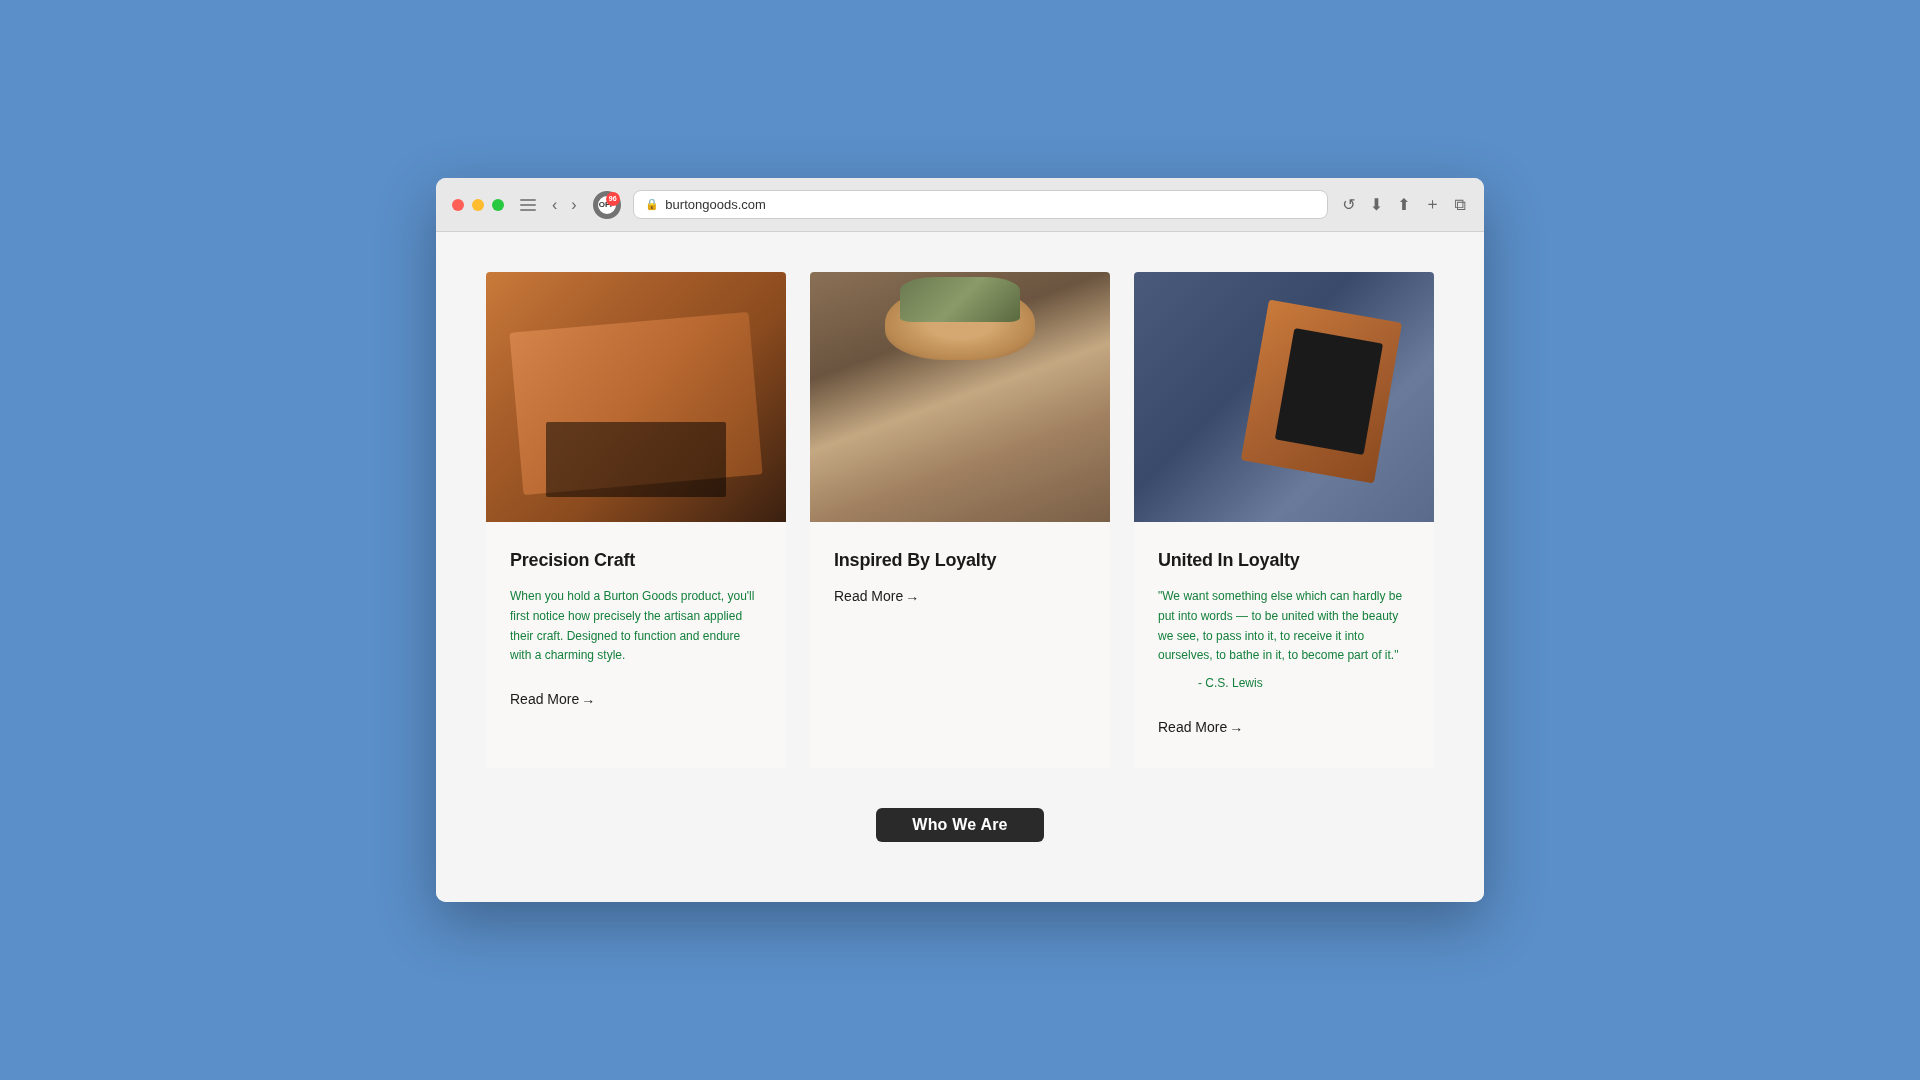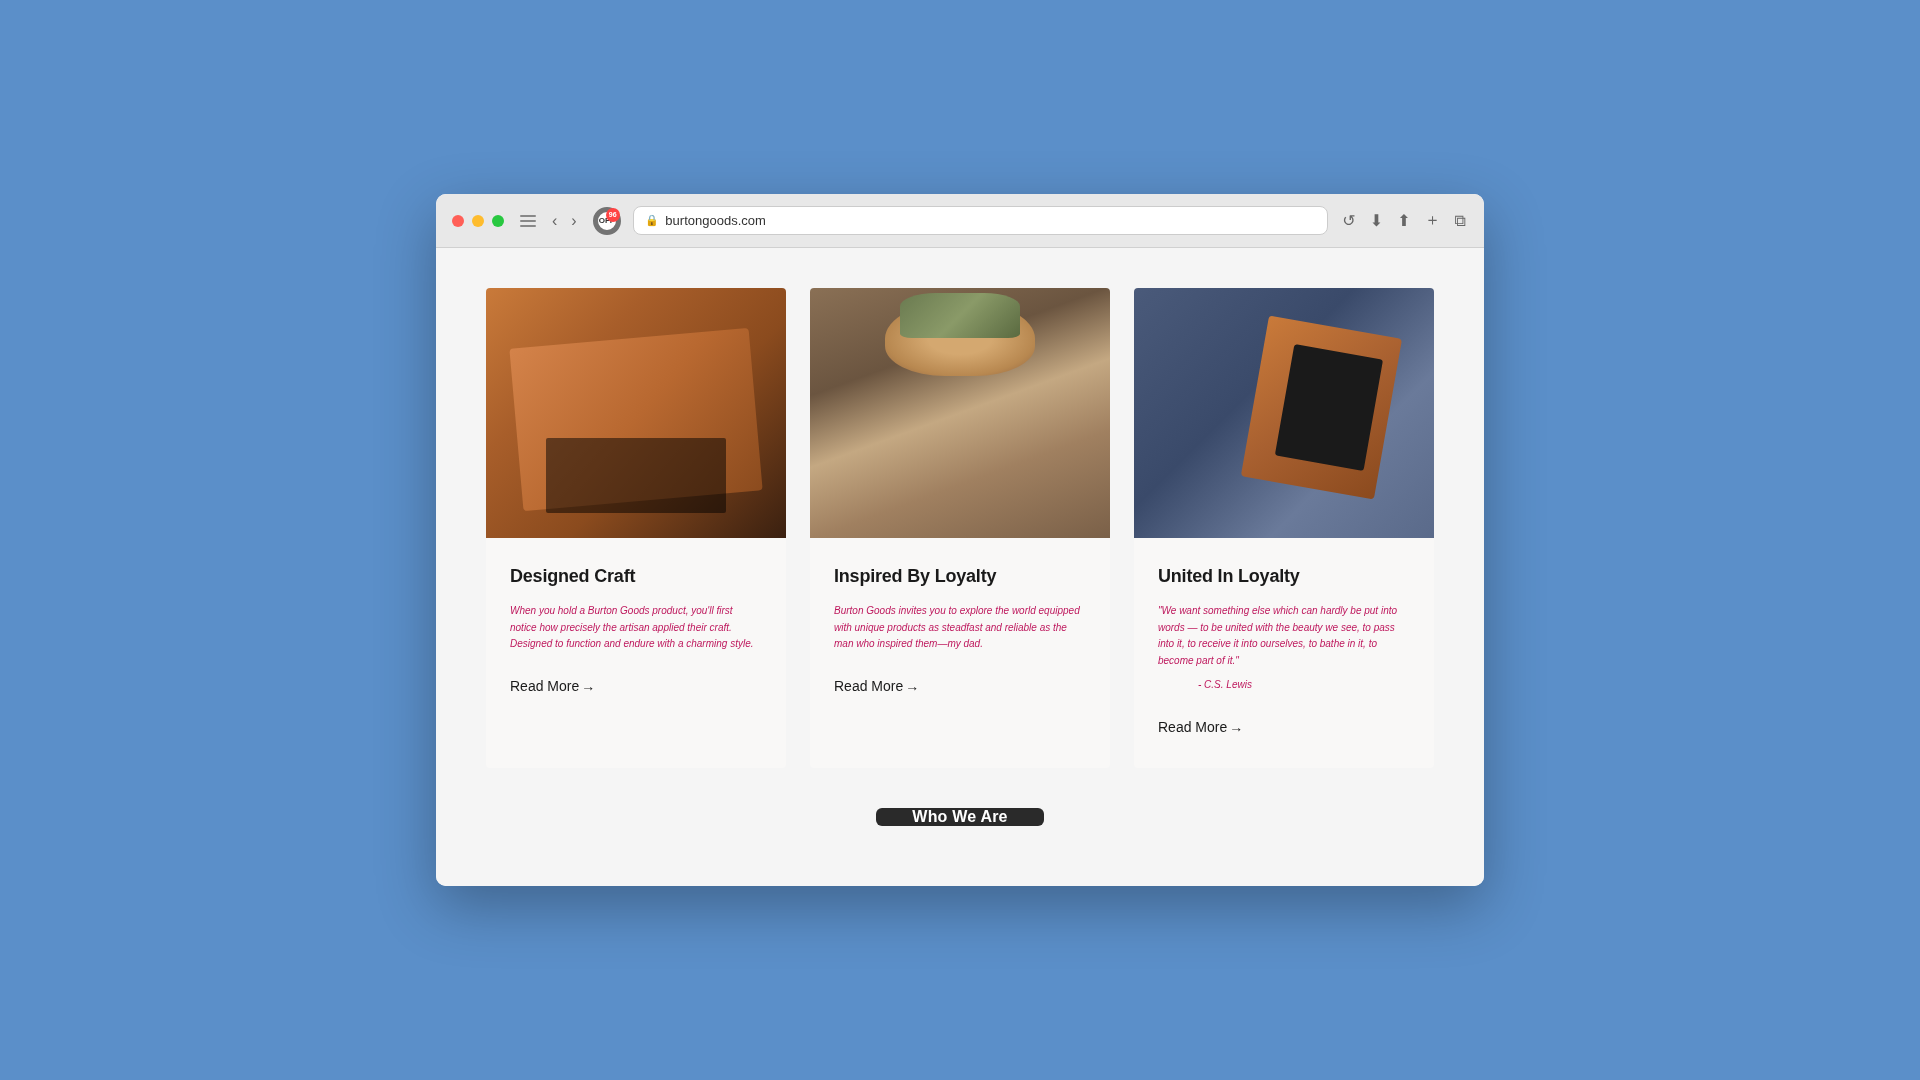--- a/index.html
+++ b/index.html
@@ -265,25 +265,24 @@
 
     .card-title {
       font-size: 18px;
       font-weight: 700;
       color: #1a1a1a;
       margin-bottom: 16px;
       letter-spacing: -0.2px;
     }
 
     .card-text {
-      font-size: 10px;
+      font-size: 12px;
       line-height: 1.65;
-      color: #be185d;
+      color: #15803d;
       margin-bottom: 24px;
-      font-style: italic;
     }
 
     .read-more-link {
       display: inline-flex;
       align-items: center;
       gap: 2px;
       font-size: 14px;
       color: #1a1a1a;
       text-decoration: none;
       font-weight: 500;
@@ -293,21 +292,21 @@
     .who-we-are-section {
       display: flex;
       justify-content: center;
       margin-top: 8px;
     }
 
     .who-we-are-btn {
       background: #2a2a2a;
       color: #fff;
       border: none;
-      padding: 0 36px;
+      padding: 8px 36px;
       border-radius: 6px;
       font-size: 16px;
       font-weight: 600;
       cursor: pointer;
       letter-spacing: 0.2px;
     }
   </style>
 </head>
 <body>
 
@@ -350,34 +349,33 @@
     </div>
   </div>
 
   <div class="page-content">
 
     <div class="cards-grid">
 
       <div class="card">
         <div class="card-img-1 card-image"></div>
         <div class="card-body">
-          <h2 class="card-title">Designed Craft</h2>
+          <h2 class="card-title">Precision Craft</h2>
           <p class="card-text">When you hold a Burton Goods product, you'll first notice how precisely the artisan applied their craft. Designed to function and endure with a charming style.</p>
           <a class="read-more-link">
             <span>Read More</span>
             <span>→</span>
           </a>
         </div>
       </div>
 
       <div class="card">
         <div class="card-img-2 card-image"></div>
         <div class="card-body">
           <h2 class="card-title">Inspired By Loyalty</h2>
-          <p class="card-text">Burton Goods invites you to explore the world equipped with unique products as steadfast and reliable as the man who inspired them—my dad.</p>
           <a class="read-more-link">
             <span>Read More</span>
             <span>→</span>
           </a>
         </div>
       </div>
 
       <div class="card">
         <div class="card-img-3 card-image"></div>
         <div class="card-body">

